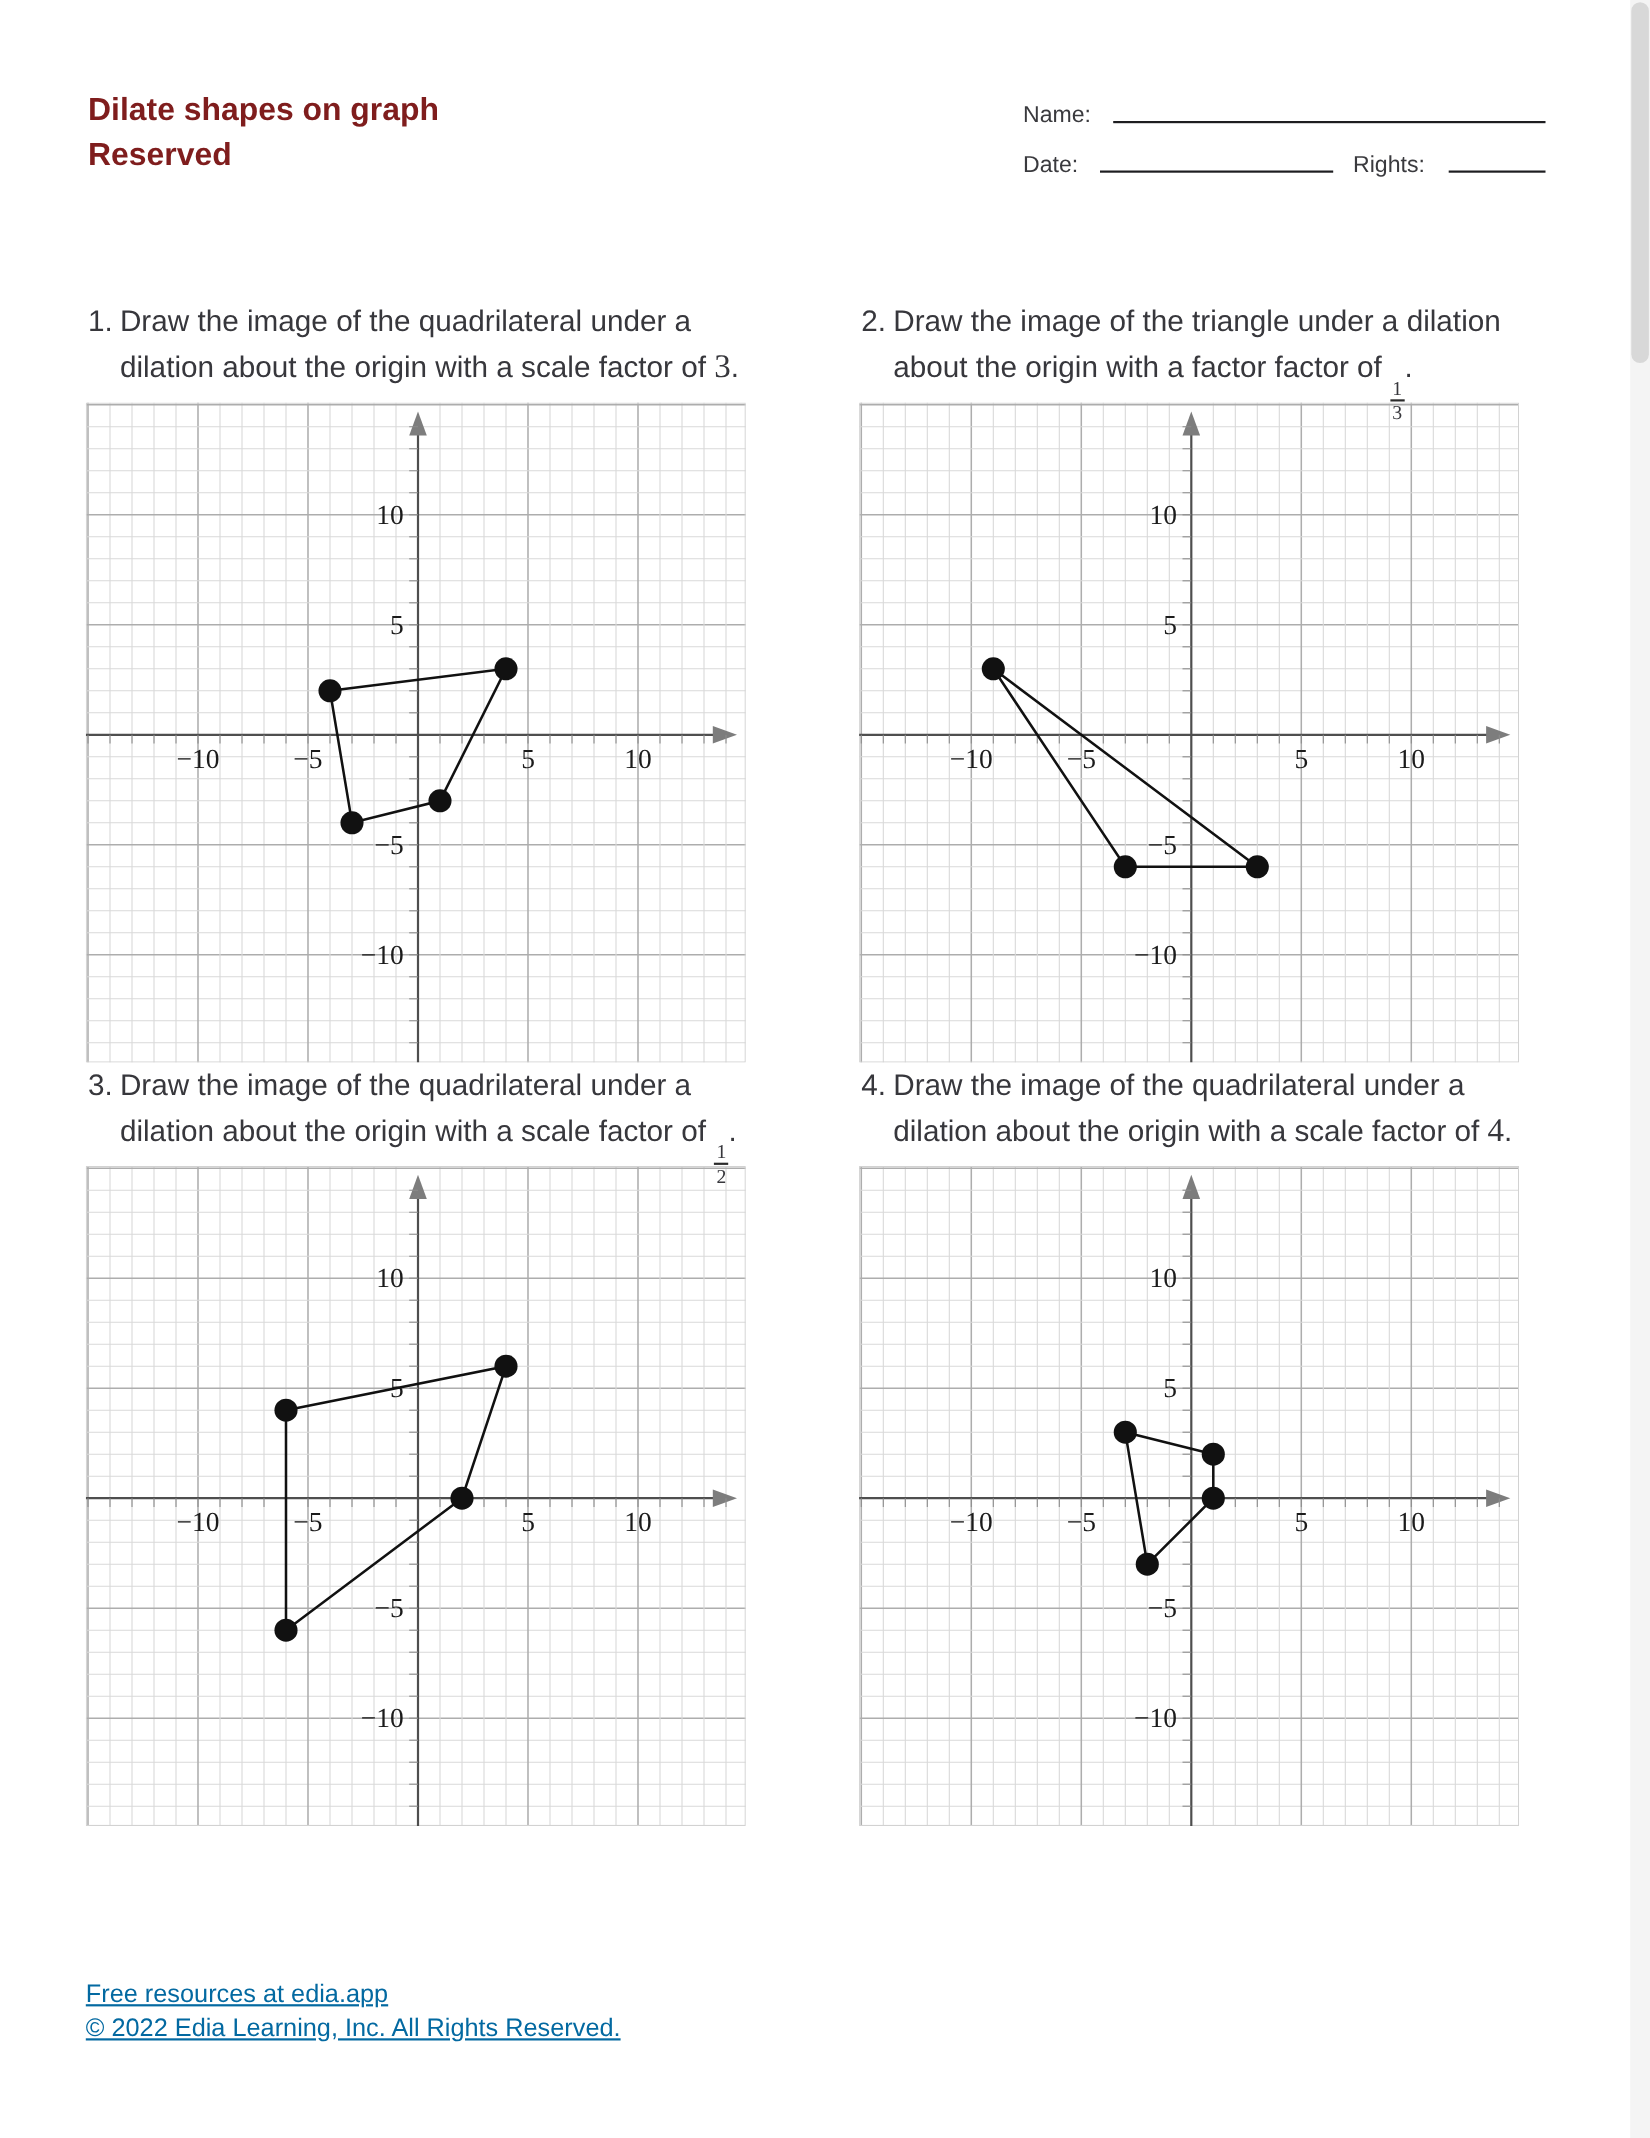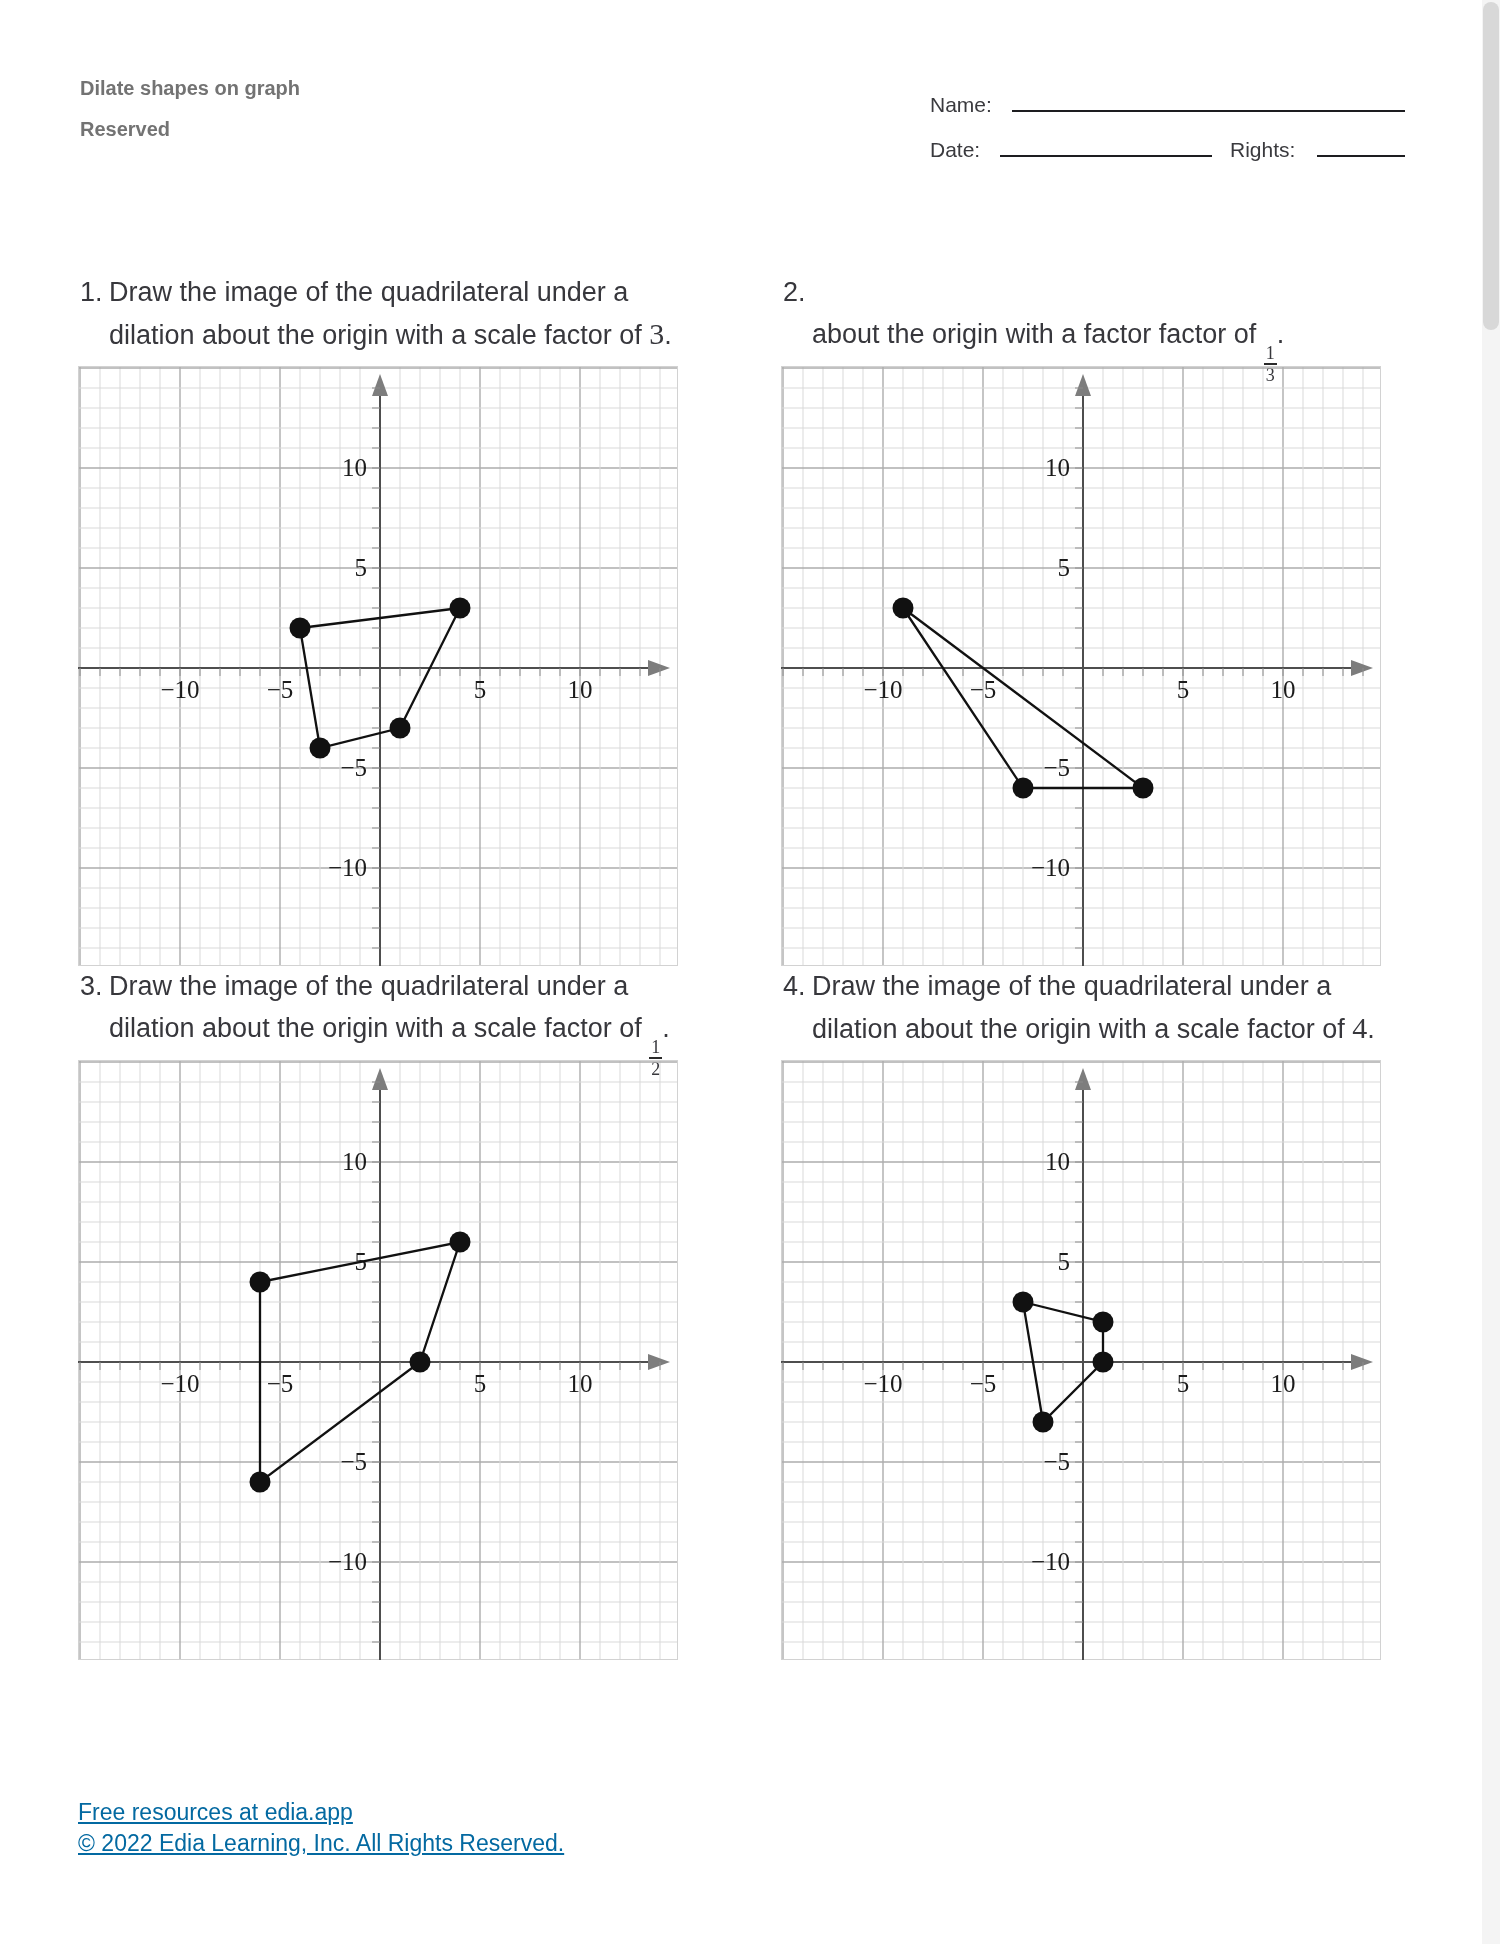--- a/index.html
+++ b/index.html
@@ -2,21 +2,21 @@
 <html><head>
 <meta charset="utf-8">
 <style>
   html,body{margin:0;padding:0;}
   body{
     width:1500px;height:1944px;position:relative;background:#ffffff;
     font-family:"Liberation Sans","DejaVu Sans",sans-serif;overflow:hidden;
   }
   .abs{position:absolute;}
   
-  .title{left:80px;top:68px;font-size:20px;font-weight:bold;color:#737373;line-height:41px;}
+  .title{left:80px;top:80px;font-size:29px;font-weight:bold;color:#7f1d1d;line-height:41px;}
   .hdr-label{font-size:21px;color:#3a3a3e;text-align:center;}
   .hdr-line{height:0;border-top:2px solid #1d1d20;}
   
   .problem{display:flex;font-size:27px;color:#37373c;line-height:42px;width:640px;}
   .pnum{min-width:29px;}
   .factor-int{font-family:"Liberation Serif","DejaVu Serif",serif;font-size:30px;}
   .frac{display:inline-flex;flex-direction:column;align-items:center;
         font-family:"Liberation Serif","DejaVu Serif",serif;font-size:18px;
         line-height:1.05;vertical-align:-14px;position:relative;top:2px;}
   .frac-num{border-bottom:2px solid #2a2a2a;padding:0 2px 0;}
@@ -53,21 +53,21 @@
   <span>
     <span>Draw the image of the quadrilateral under a</span><br>
     <span>dilation about the origin with a scale factor of</span>
     <span class="factor-int">3</span><span>.</span>
   </span>
 </div>
 
 <div class="abs problem" style="left:783px;top:271px;">
   <span class="pnum">2.</span>
   <span>
-    <br>
+    <span>Draw the image of the triangle under a dilation</span><br>
     <span>about the origin with a factor factor of</span>
     <span class="frac">
         <span class="frac-num">1</span>
         <span class="frac-den">3</span>
       </span><span>.</span>
   </span>
 </div>
 
 <div class="abs problem" style="left:80px;top:965px;">
   <span class="pnum">3.</span>

